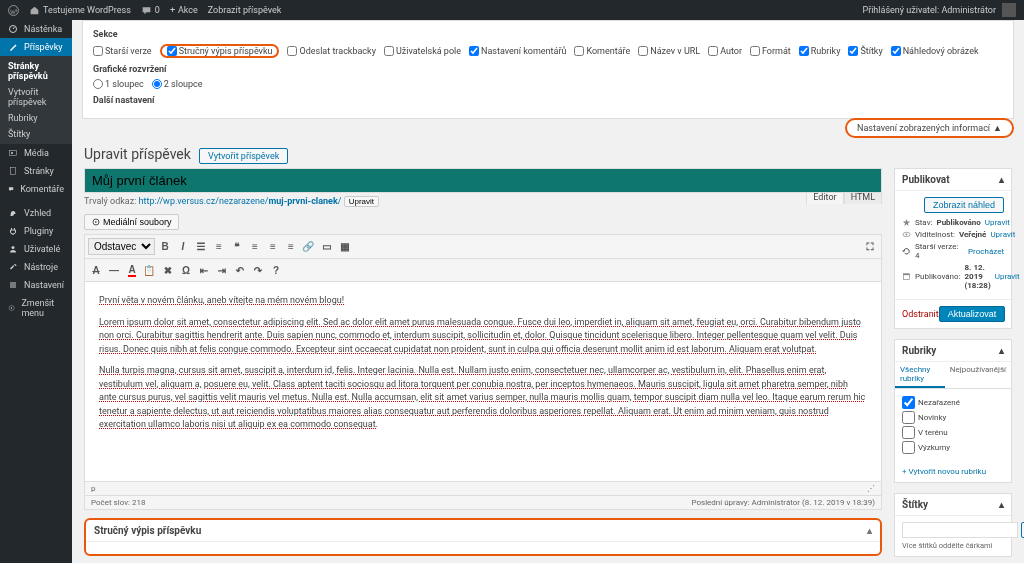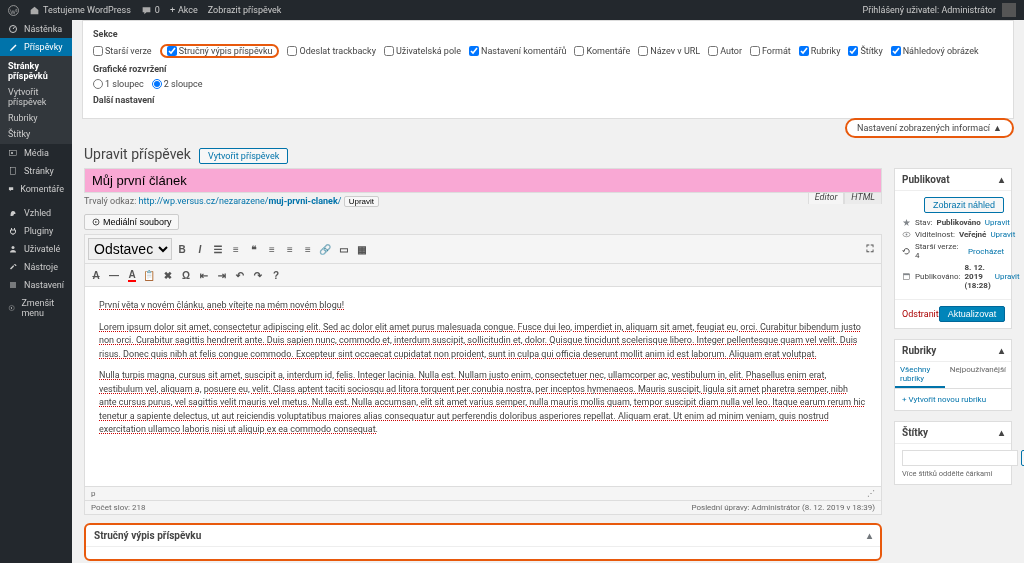--- a/index.html
+++ b/index.html
@@ -33,34 +33,34 @@
 .screenopts-tab { border: 2px solid #e8590c; border-radius: 14px; padding: 3px 10px; background: #fff; font-size: 9px; cursor: pointer; display: flex; align-items: center; gap: 3px; }
 
 .wrap { padding: 8px 12px; }
 .wrap h1 { font-size: 14px; font-weight: 400; display: inline-block; margin-right: 6px; }
 .btn { border: 1px solid #0073aa; background: #f7f7f7; color: #0073aa; padding: 2px 8px; border-radius: 2px; font-size: 9px; cursor: pointer; }
 .btn-primary { background: #0085ba; border-color: #006799; color: #fff; }
 .columns { display: flex; gap: 12px; margin-top: 6px; }
 .col-main { flex: 1; min-width: 0; }
 .col-side { width: 118px; }
 
-.titlebox input { width: 100%; font-size: 13px; padding: 4px 7px; border: 1px solid #ddd; background: #f9a8d4; }
+.titlebox input { width: 100%; font-size: 13px; padding: 4px 7px; border: 1px solid #ddd; background: #0f766e; }
 .permalink { font-size: 9px; padding: 3px 0; color: #666; }
 .permalink .slug { font-weight: bold; }
 .mini-btn { border: 1px solid #ccc; background: #f7f7f7; padding: 0 4px; border-radius: 2px; font-size: 8px; cursor: pointer; }
 
 .media-btn { border: 1px solid #ccc; background: #f7f7f7; padding: 2px 6px; border-radius: 2px; font-size: 9px; cursor: pointer; display: inline-flex; align-items: center; gap: 2px; margin: 4px 0; }
 
-.editortabs { float: right; margin-top: -18px; font-style: italic; }
+.editortabs { float: right; margin-top: -18px; }
 .editortabs span { padding: 2px 6px; border: 1px solid #ddd; border-bottom: none; background: #ebebeb; font-size: 9px; cursor: pointer; }
 .editortabs span.active { background: #f5f5f5; }
 
 .toolbar { background: #f5f5f5; border: 1px solid #ddd; padding: 3px; display: flex; flex-wrap: wrap; gap: 2px; align-items: center; }
 .tb-btn { width: 16px; height: 16px; border: none; background: transparent; cursor: pointer; display: flex; align-items: center; justify-content: center; font-size: 10px; font-weight: bold; color: #555; }
-.tb-sel { font-size: 14px; padding: 1px; border: 1px solid #ccc; }
+.tb-sel { font-size: 10px; padding: 1px; border: 1px solid #ccc; }
 .tb-x { margin-left: auto; }
 
 .editor-area { border: 1px solid #ddd; border-top: none; background: #fff; padding: 12px 14px; min-height: 200px; font-size: 9px; line-height: 1.5; }
 .editor-area p { margin-bottom: 8px; }
 .ul { text-decoration: underline; text-decoration-style: dotted; text-decoration-color: #c00; }
 
 .statusbar { border: 1px solid #ddd; border-top: none; background: #f5f5f5; padding: 2px 6px; font-size: 8px; color: #666; display: flex; }
 .statusbar .r { margin-left: auto; }
 
 .postbox { border: 2px solid #e8590c; border-radius: 6px; margin-top: 8px; background: #fff; }
@@ -410,20 +410,38 @@
 
         <div class="sidebox">
           <h3>
               <span>Rubriky</span>
               <span class="tog">▴</span>
             </h3>
           <div class="tabs-mini">
               <span class="active">Všechny rubriky</span>
               <span>Nejpoužívanější</span>
             </div>
+          <div class="sidebox-body catlist" id="catlist">
+              <label>
+                <input type="checkbox" checked="" style=""> 
+                <span>Nezařazené</span>
+              </label>
+              <label>
+                <input type="checkbox" style=""> 
+                <span>Novinky</span>
+              </label>
+              <label>
+                <input type="checkbox" style=""> 
+                <span>V terénu</span>
+              </label>
+              <label>
+                <input type="checkbox" style=""> 
+                <span>Výzkumy</span>
+              </label>
+            </div>
           <div class="sidebox-body"><a>+ Vytvořit novou rubriku</a></div>
         </div>
 
         <div class="sidebox">
           <h3>
               <span>Štítky</span>
               <span class="tog">▴</span>
             </h3>
           <div class="sidebox-body">
             <div class="taginput">

